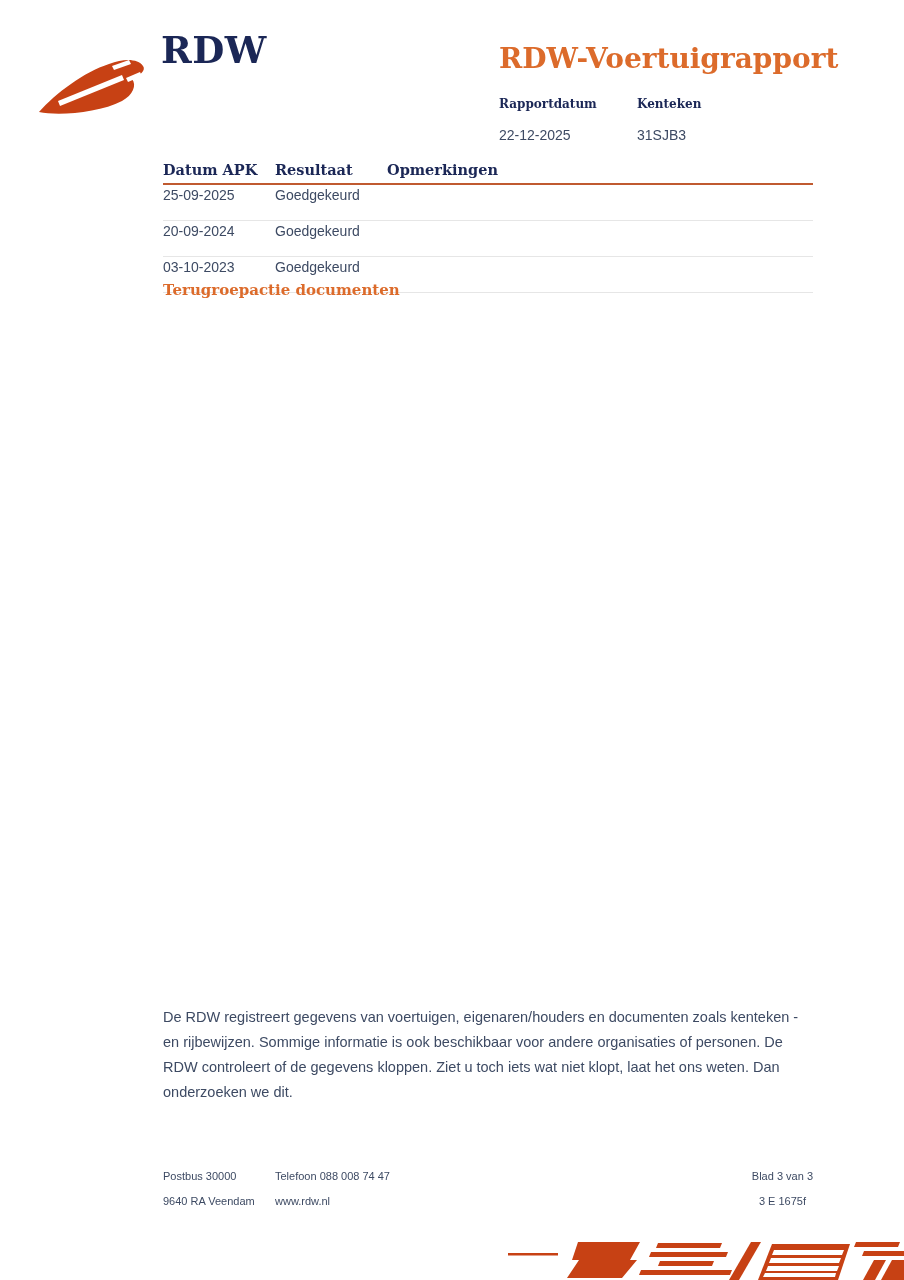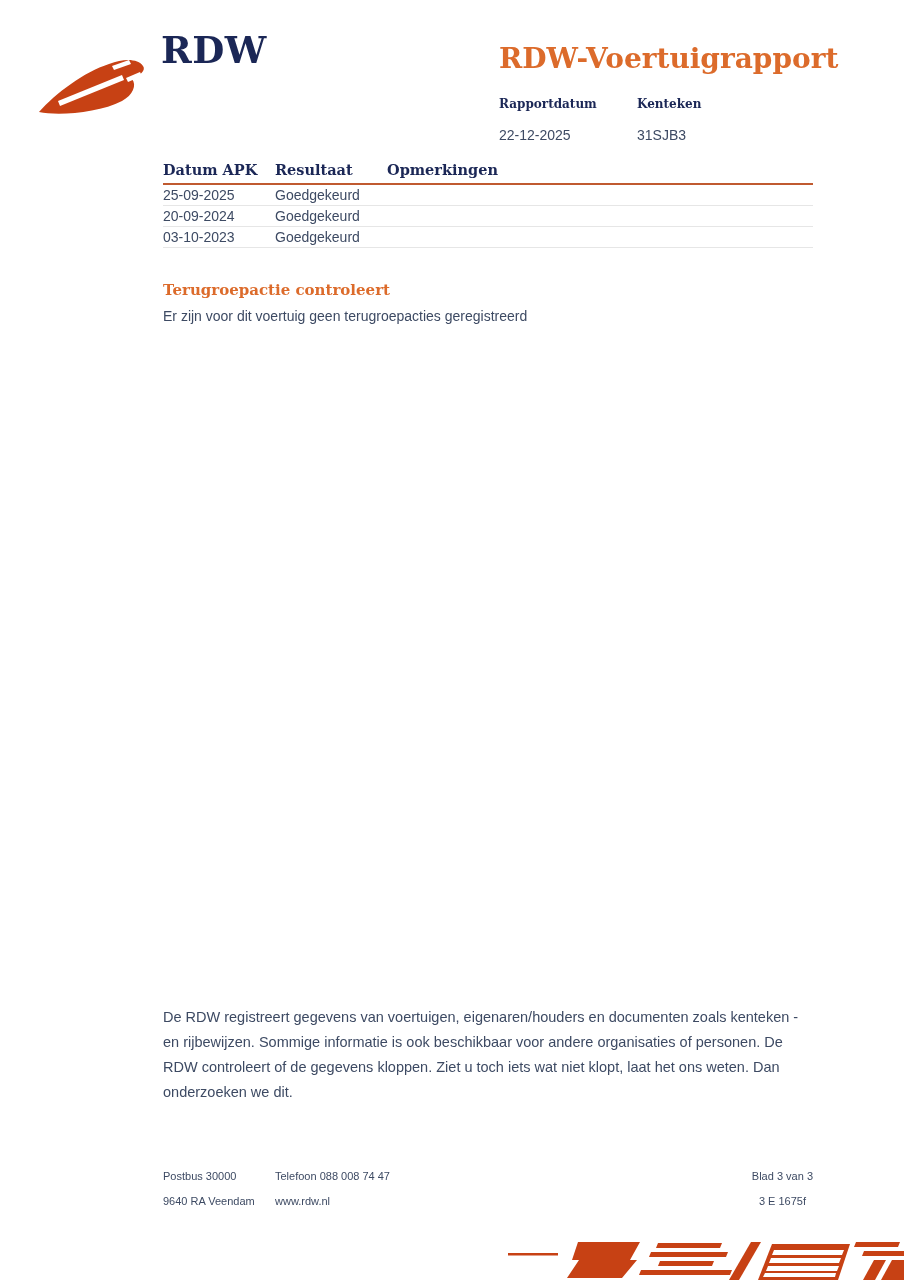--- a/index.html
+++ b/index.html
@@ -31,21 +31,21 @@
   .apk-table { position:absolute; left:163px; top:161px; width:650px; }
   .apk-head {
     display:grid; grid-template-columns:112px 112px 1fr;
     font-family:"DejaVu Serif", serif; font-weight:700;
     font-size:14.5px; color:#1B2756;
     padding-bottom:5px; border-bottom:2px solid #C05A30;
   }
   .apk-row {
     display:grid; grid-template-columns:112px 112px 1fr;
     font-size:14px; color:#3D4A63;
-    height:21px; line-height:21px;
+    height:36px; line-height:21px;
     border-bottom:1px solid #E6E6E6;
   }
 
   
   .section-heading {
     font-family:"DejaVu Serif", serif; font-weight:700;
     font-size:15px; color:#DC6B2B;
   }
   .recall-section { position:absolute; left:163px; top:281px; width:650px; }
   .recall-body { margin-top:9px; font-size:14px; color:#3D4A63; }
@@ -104,22 +104,21 @@
     <span></span>
   </div>
   <div class="apk-row">
     <span>03-10-2023</span>
     <span>Goedgekeurd</span>
     <span></span>
   </div>
 </div>
 
 <div class="recall-section">
-  <div class="section-heading">Terugroepactie controleert</div>
-  <div class="recall-body">Er zijn voor dit voertuig geen terugroepacties geregistreerd</div>
+  <div class="section-heading">Terugroepactie documenten</div>
 </div>
 
 <div class="proclaimer-section">
   <div class="proclaimer-body">De RDW registreert gegevens van voertuigen, eigenaren/houders en documenten zoals kenteken - en rijbewijzen. Sommige informatie is ook beschikbaar voor andere organisaties of personen. De RDW controleert of de gegevens kloppen. Ziet u toch iets wat niet klopt, laat het ons weten. Dan onderzoeken we dit.</div>
 </div>
 
 <div class="page-footer">
   <span>Postbus 30000</span>
   <span>Telefoon 088 008 74 47</span>
   <span class="right">Blad 3 van 3</span>

